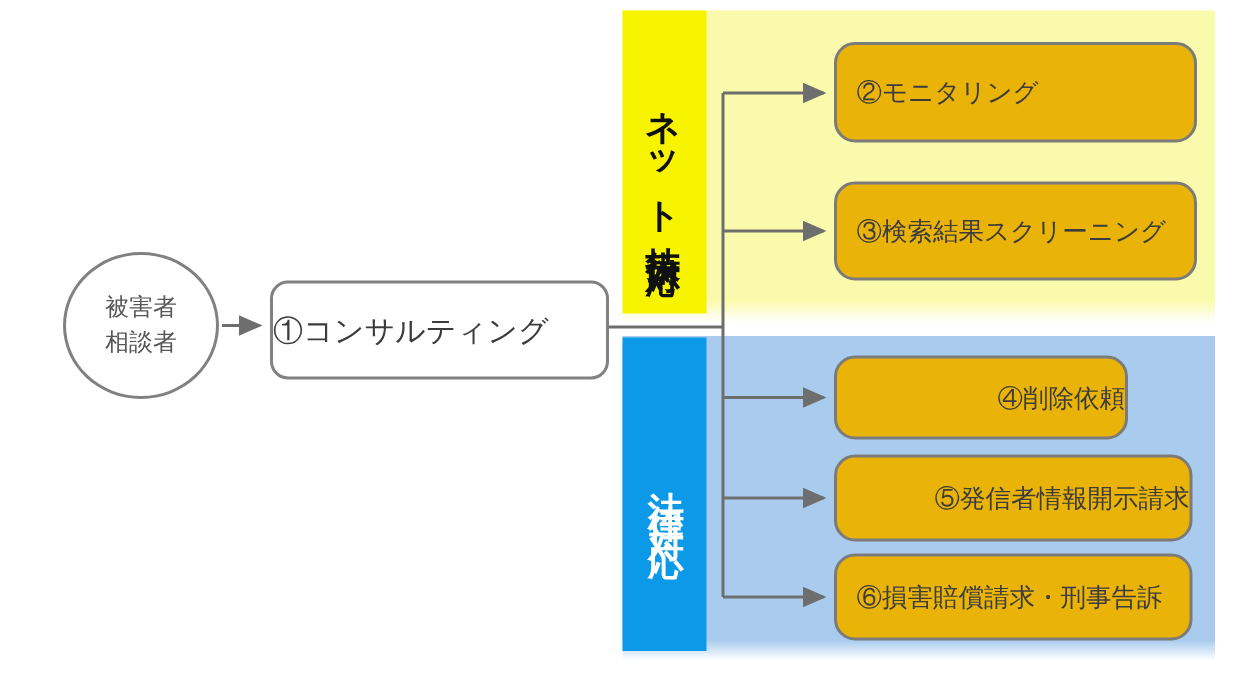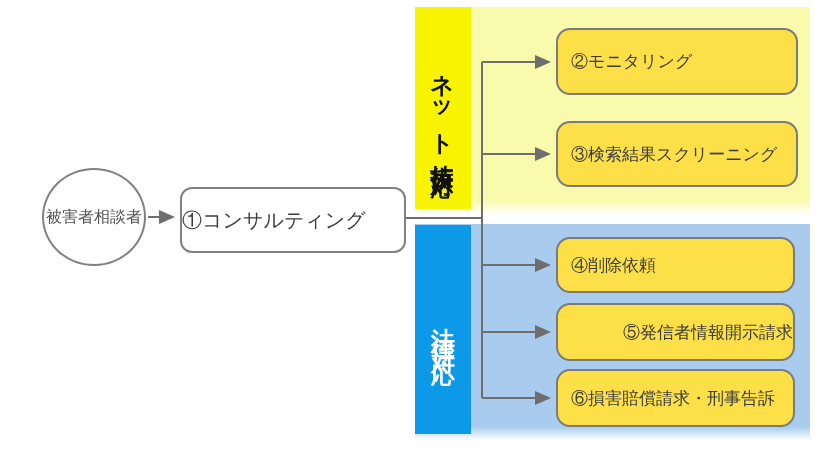--- a/index.html
+++ b/index.html
@@ -17,30 +17,30 @@
   .bar.net   { top:7px;   height:202px; background:#f8f400; }
   .bar.legal { top:225px; height:209px; background:#0c9ae8; }
   .bar-label { writing-mode:vertical-rl; text-orientation:upright; font-weight:bold; }
   .bar.net .bar-label   { color:#101010; font-size:23px; letter-spacing:3px; }
   .bar.legal .bar-label { color:#ffffff; font-size:24px; letter-spacing:11px; }
 
   
   .node { position:absolute; box-sizing:border-box; background:#ffffff; border:2px solid #818181;
           display:flex; align-items:center; color:#3c3c3c; }
   .ellipse { left:42px; top:168px; width:104px; height:98px; border-radius:50%;
-             flex-direction:row; justify-content:center; text-align:center;
+             flex-direction:column; justify-content:center; text-align:center;
              font-size:16px; line-height:1.45; color:#565656; }
   .step1 { left:180px; top:187px; width:226px; height:66px; border-radius:12px;
            font-size:20px; }
-  .sub { position:absolute; box-sizing:border-box; background:#fde047; border:2px solid #7b7b7b;
+  .sub { position:absolute; box-sizing:border-box; background:#eab308; border:2px solid #7b7b7b;
          border-radius:14px; display:flex; align-items:center; padding-left:13px;
          font-size:17px; color:#3c3c3c; }
   .b2 { left:556px; top:28px;  width:242px; height:67px; }
   .b3 { left:556px; top:121px; width:242px; height:66px;border-radius:14px; }
-  .b4 { left:556px; top:237px; width:239px; height:56px; }
+  .b4 { left:556px; top:237px; width:196px; height:56px;justify-content:flex-end; }
   .b5 { left:556px; top:303px; width:239px; height:58px;justify-content:flex-end; }
   .b6 { left:556px; top:369px; width:239px; height:58px;align-items:center; }
 
   
   .connectors { position:absolute; left:0; top:0; width:827px; height:454px; pointer-events:none; }
 </style>
 </head>
 <body>
 
 <div class="canvas">

